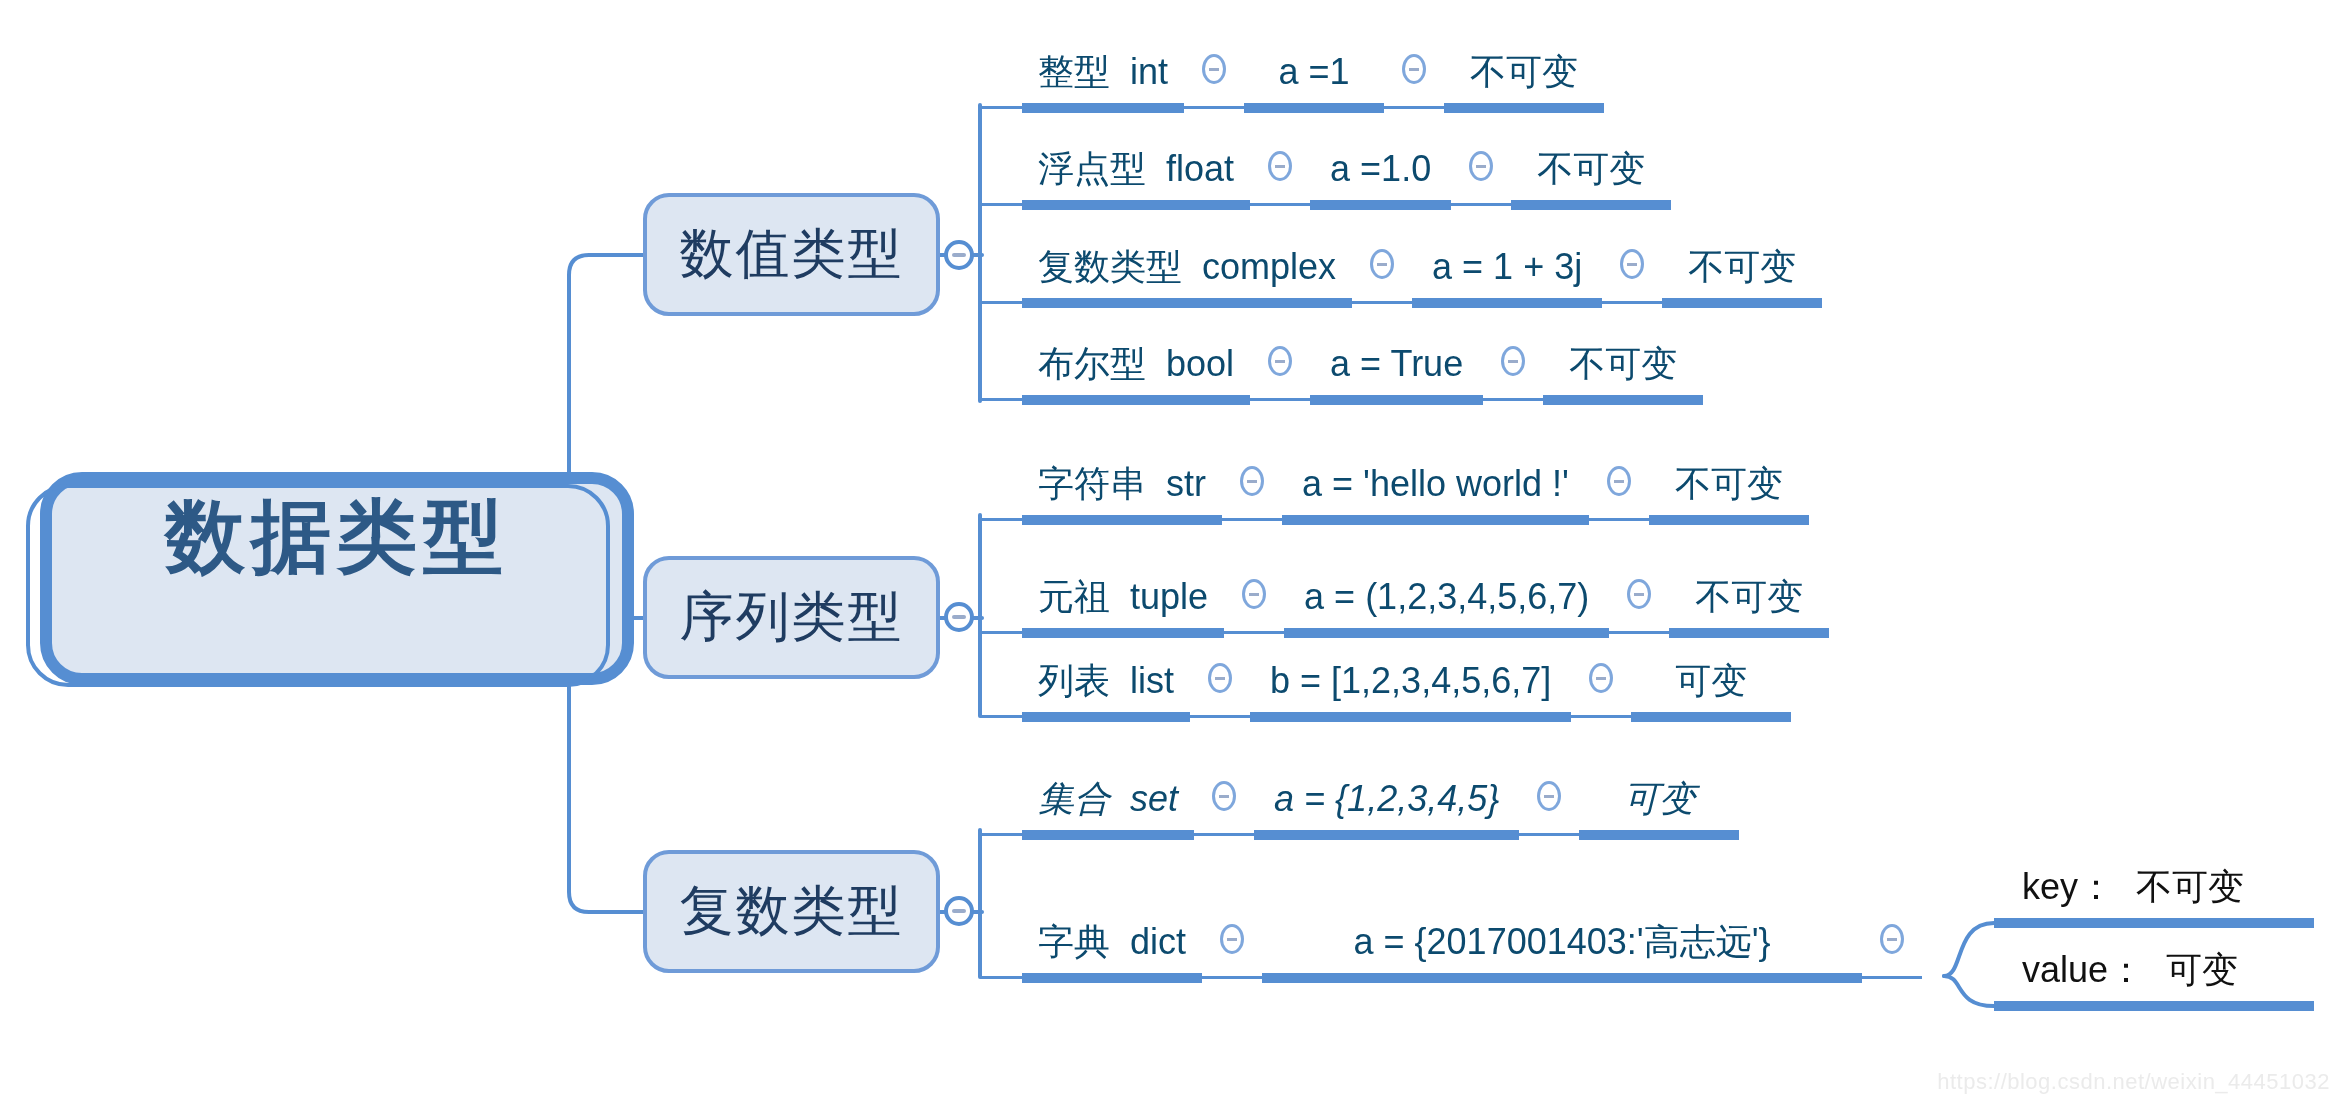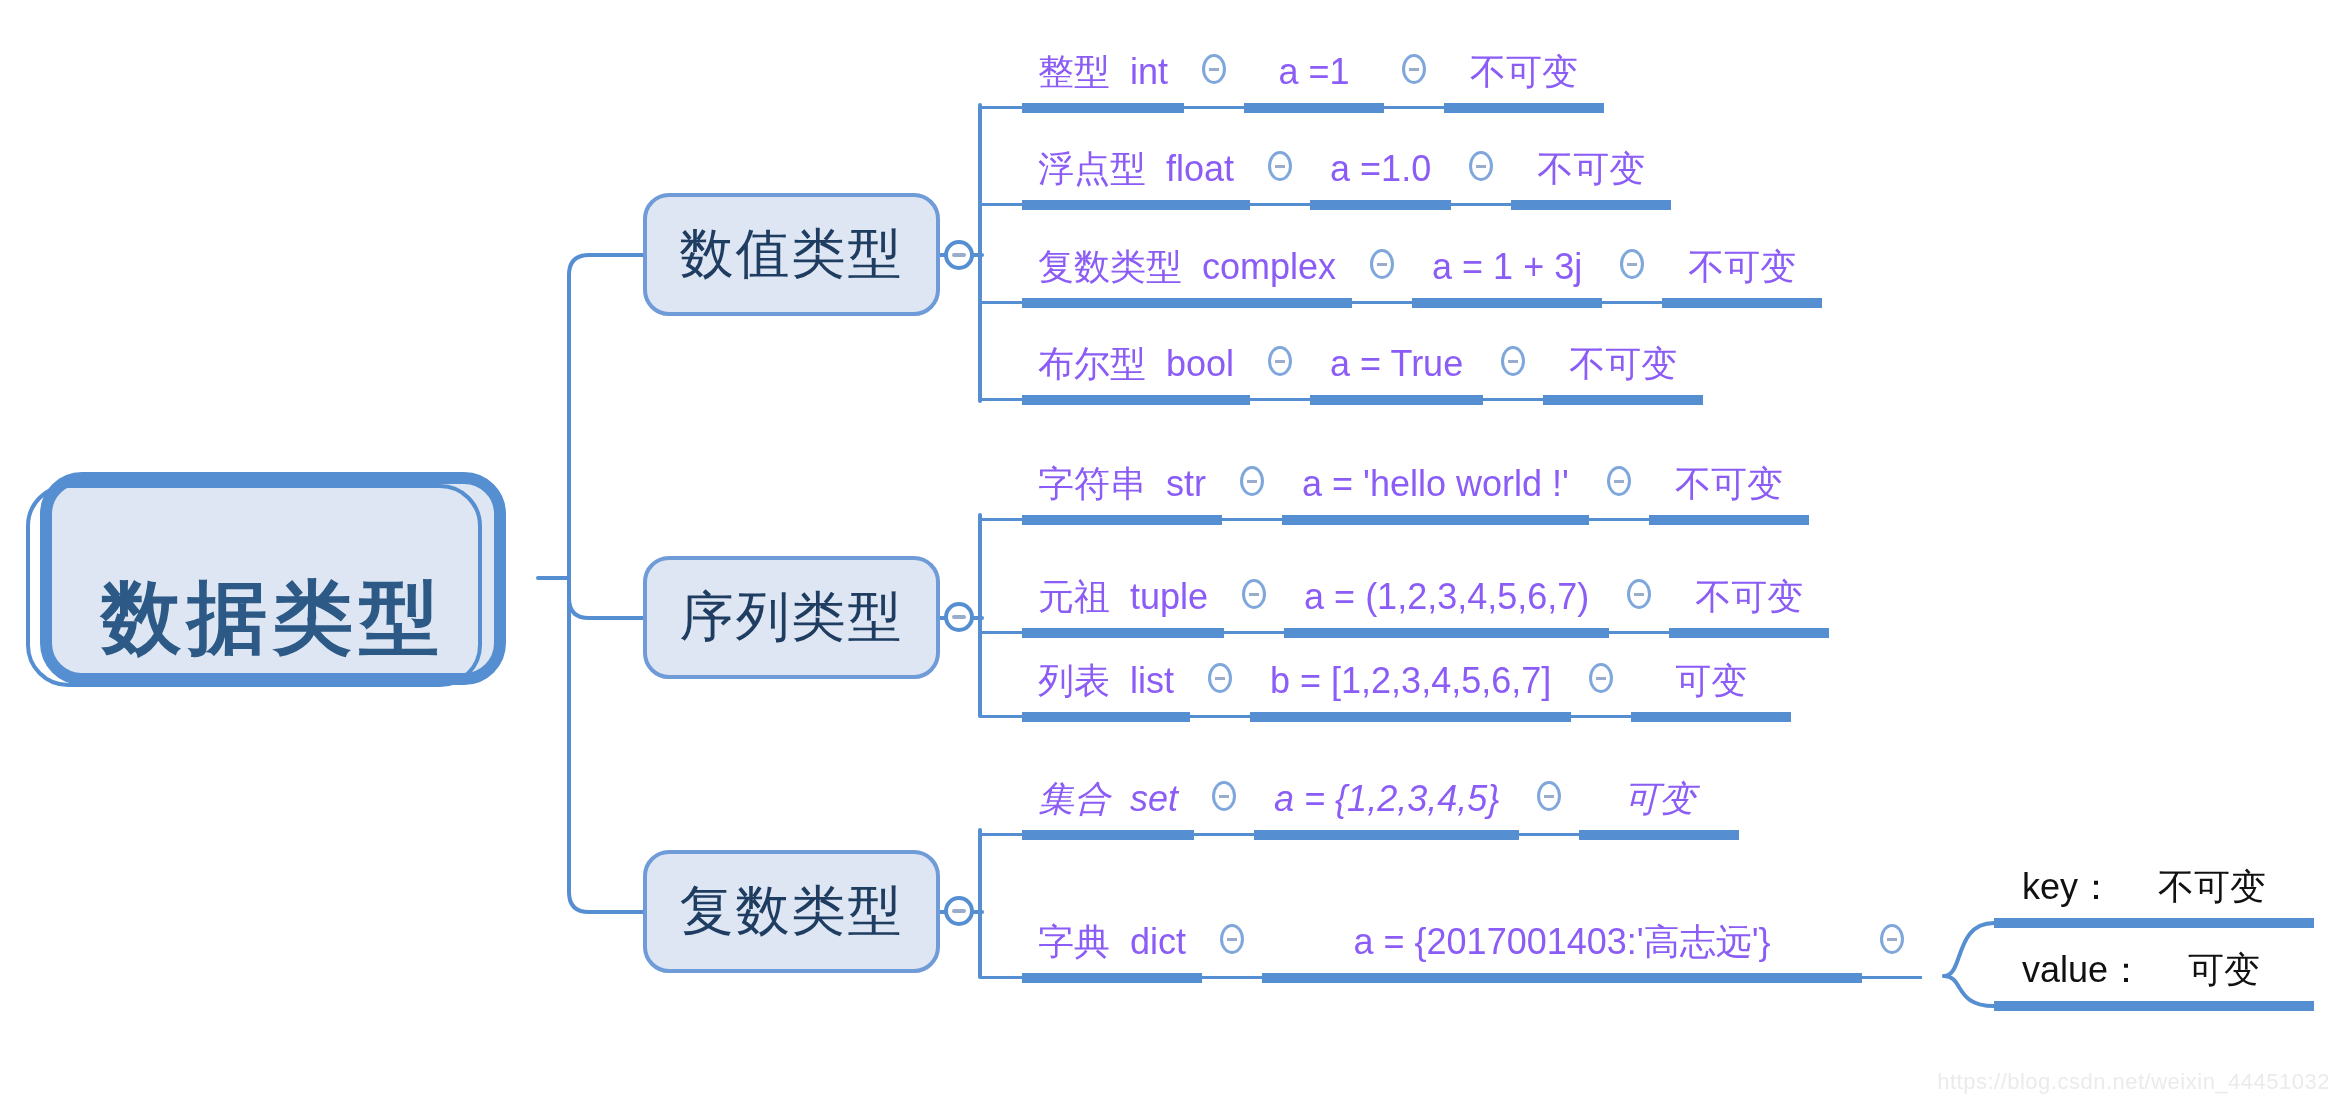--- a/index.html
+++ b/index.html
@@ -5,23 +5,23 @@
   * { margin:0; padding:0; box-sizing:border-box; }
   html,body { background:#ffffff; }
   body { font-family:"Liberation Sans","DejaVu Sans",sans-serif; }
   #canvas { position:relative; width:2337px; height:1101px; background:#fff; overflow:hidden; }
 
   
   #wires { position:absolute; left:0; top:0; width:2337px; height:1101px; }
 
   
   .root-node{
-    position:absolute; left:40px; top:472px; width:466px; height:213px;
+    position:absolute; left:40px; top:472px; width:594px; height:213px;
     background:#dde6f2; border:12px solid #568ed2; border-radius:42px;
-    display:flex; align-items:flex-end; justify-content:center; z-index:2;
+    display:flex; align-items:flex-start; justify-content:center; z-index:2;
   }
   .root-node::before{
     content:""; position:absolute; left:-26px; top:0px; right:12px; bottom:-14px;
     border:4px solid #568ed2; border-radius:42px; z-index:-1;
   }
   .root-label{ font-size:80px; font-weight:bold; color:#2d5986; letter-spacing:6px; }
 
   
   .branch-node{
     position:absolute; left:643px; width:297px; height:123px;
@@ -36,21 +36,21 @@
     position:absolute; left:944px; width:30px; height:30px; background:#fff;
     border:4px solid #568ed2; border-radius:50%; z-index:3;
     display:flex; align-items:center; justify-content:center;
   }
   .bigminus .bar{ width:14px; height:4px; background:#9aaccb; border-radius:2px; }
   .bm1{ top:240px; } .bm2{ top:602px; } .bm3{ top:896px; }
 
   
   .row{
     position:absolute; left:980px; display:flex; align-items:flex-end;
-    font-size:36px; color:#8b5cf6; white-space:pre; z-index:2;
+    font-size:36px; color:#0c4a6e; white-space:pre; z-index:2;
   }
   .seg{ line-height:46px; padding:0 16px 8px 16px; border-bottom:10px solid #568ed2; }
   .seg.val{ min-width:140px; text-align:center; padding:0 20px 8px 20px; }
   .seg.mut{ min-width:160px; text-align:center; padding:0 22px 8px 22px; }
   .seg.vdict{ min-width:600px; }
   .lead{ width:42px; border-bottom:3px solid #568ed2; margin-bottom:4px; }
   .conn{ width:60px; border-bottom:3px solid #568ed2; margin-bottom:4px; position:relative; }
   .mini{
     position:absolute; left:50%; bottom:22px; transform:translateX(-50%);
     width:24px; height:30px; background:#fff; border:3px solid #7fa7dc; border-radius:50%;
@@ -59,21 +59,21 @@
   .mini .bar{ width:10px; height:3px; background:#9aaccb; }
 
   .r1{ top:49px; } .r2{ top:146px; } .r3{ top:244px; } .r4{ top:341px; }
   .r5{ top:461px; } .r6{ top:574px; } .r7{ top:658px; }
   .r8{ top:776px;font-style:italic; } .r9{ top:919px; }
 
   
   .kvrow{
     position:absolute; left:1994px; width:320px; display:flex; align-items:flex-end;
     font-size:36px; color:#111; white-space:pre; border-bottom:10px solid #568ed2;
-    line-height:46px; padding:0 10px 8px 28px; gap:44px; z-index:2;
+    line-height:46px; padding:0 10px 8px 28px; gap:22px; z-index:2;
   }
   .kv1{ top:864px; } .kv2{ top:947px; }
 
   .watermark{
     position:absolute; right:7px; bottom:6px; font-size:22px; color:#ebebeb;
     letter-spacing:0.5px; z-index:1;
   }
 </style>
 </head>
 <body>

